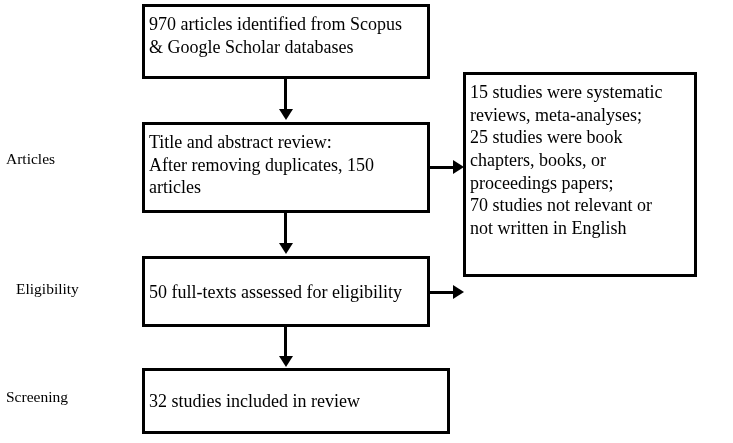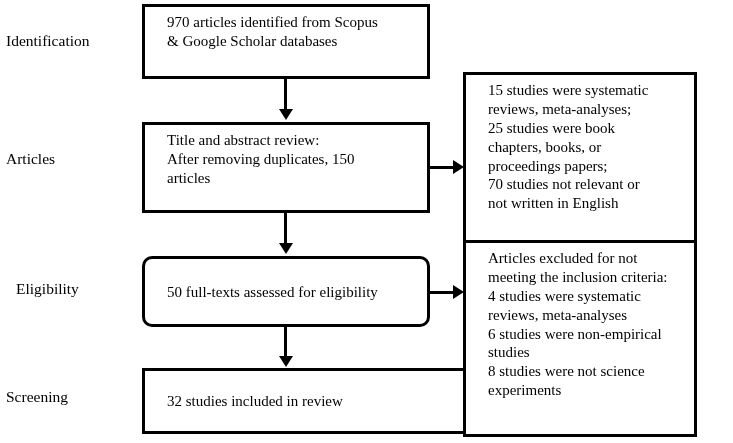--- a/index.html
+++ b/index.html
@@ -26,23 +26,23 @@
     white-space: nowrap;
   }
   .flow-box {
     position: absolute;
     box-sizing: border-box;
     border: 3px solid #000000;
     background: #ffffff;
   }
   .box-text {
     position: absolute;
-    left: 22px;
+    left: 4px;
     right: 6px;
-    font-size: 15px;
+    font-size: 18px;
     line-height: 1.26;
     color: #000000;
     white-space: pre-line;
   }
   .box-text.top {
     top: 6px;
   }
   .box-text.middle {
     top: 50%;
     transform: translateY(-50%);
@@ -72,21 +72,20 @@
     border-top: 7px solid transparent;
     border-bottom: 7px solid transparent;
     border-left: 11px solid #000000;
   }
 </style>
 </head>
 <body>
 
 <div id="diagram">
 
-  <div class="stage-label" style="left:6px; top:32px;">Identification</div>
   <div class="stage-label" style="left:6px; top:150px;">Articles</div>
   <div class="stage-label" style="left:16px; top:280px;">Eligibility</div>
   <div class="stage-label" style="left:6px; top:388px;">Screening</div>
 
   <div class="flow-box" style="left:142px; top:4px; width:288px; height:75px;">
     <div class="box-text top">970 articles identified from Scopus
 &amp; Google Scholar databases</div>
   </div>
 
   <div class="v-line" style="left:284px; top:79px; height:33px;"></div>
@@ -94,51 +93,41 @@
 
   <div class="flow-box" style="left:142px; top:122px; width:288px; height:91px;">
     <div class="box-text top">Title and abstract review:
 After removing duplicates, 150
 articles</div>
   </div>
 
   <div class="v-line" style="left:284px; top:213px; height:33px;"></div>
   <div class="arrow-down" style="left:279px; top:243px;"></div>
 
-  <div class="flow-box" style="left:142px; top:256px; width:288px; height:71px;border-radius:10px;">
+  <div class="flow-box" style="left:142px; top:256px; width:288px; height:71px;">
     <div class="box-text middle">50 full-texts assessed for eligibility</div>
   </div>
 
   <div class="v-line" style="left:284px; top:327px; height:31px;"></div>
   <div class="arrow-down" style="left:279px; top:356px;"></div>
 
-  <div class="flow-box" style="left:142px; top:368px; width:336px; height:66px;text-decoration:underline;">
+  <div class="flow-box" style="left:142px; top:368px; width:308px; height:66px;text-decoration:underline;">
     <div class="box-text middle">32 studies included in review</div>
   </div>
 
   <div class="h-line" style="left:430px; top:166px; width:27px;"></div>
   <div class="arrow-right" style="left:453px; top:160px;"></div>
 
   <div class="flow-box" style="left:463px; top:72px; width:234px; height:205px;">
     <div class="box-text top">15 studies were systematic
 reviews, meta-analyses;
 25 studies were book
 chapters, books, or
 proceedings papers;
 70 studies not relevant or
 not written in English</div>
   </div>
 
   <div class="h-line" style="left:430px; top:291px; width:27px;"></div>
   <div class="arrow-right" style="left:453px; top:285px;"></div>
 
-  <div class="flow-box" style="left:463px; top:240px; width:234px; height:197px;">
-    <div class="box-text top">Articles excluded for not
-meeting the inclusion criteria:
-4 studies were systematic
-reviews, meta-analyses
-6 studies were non-empirical
-studies
-8 studies were not science
-experiments</div>
-  </div>
 
 </div>
 
 </body></html>

